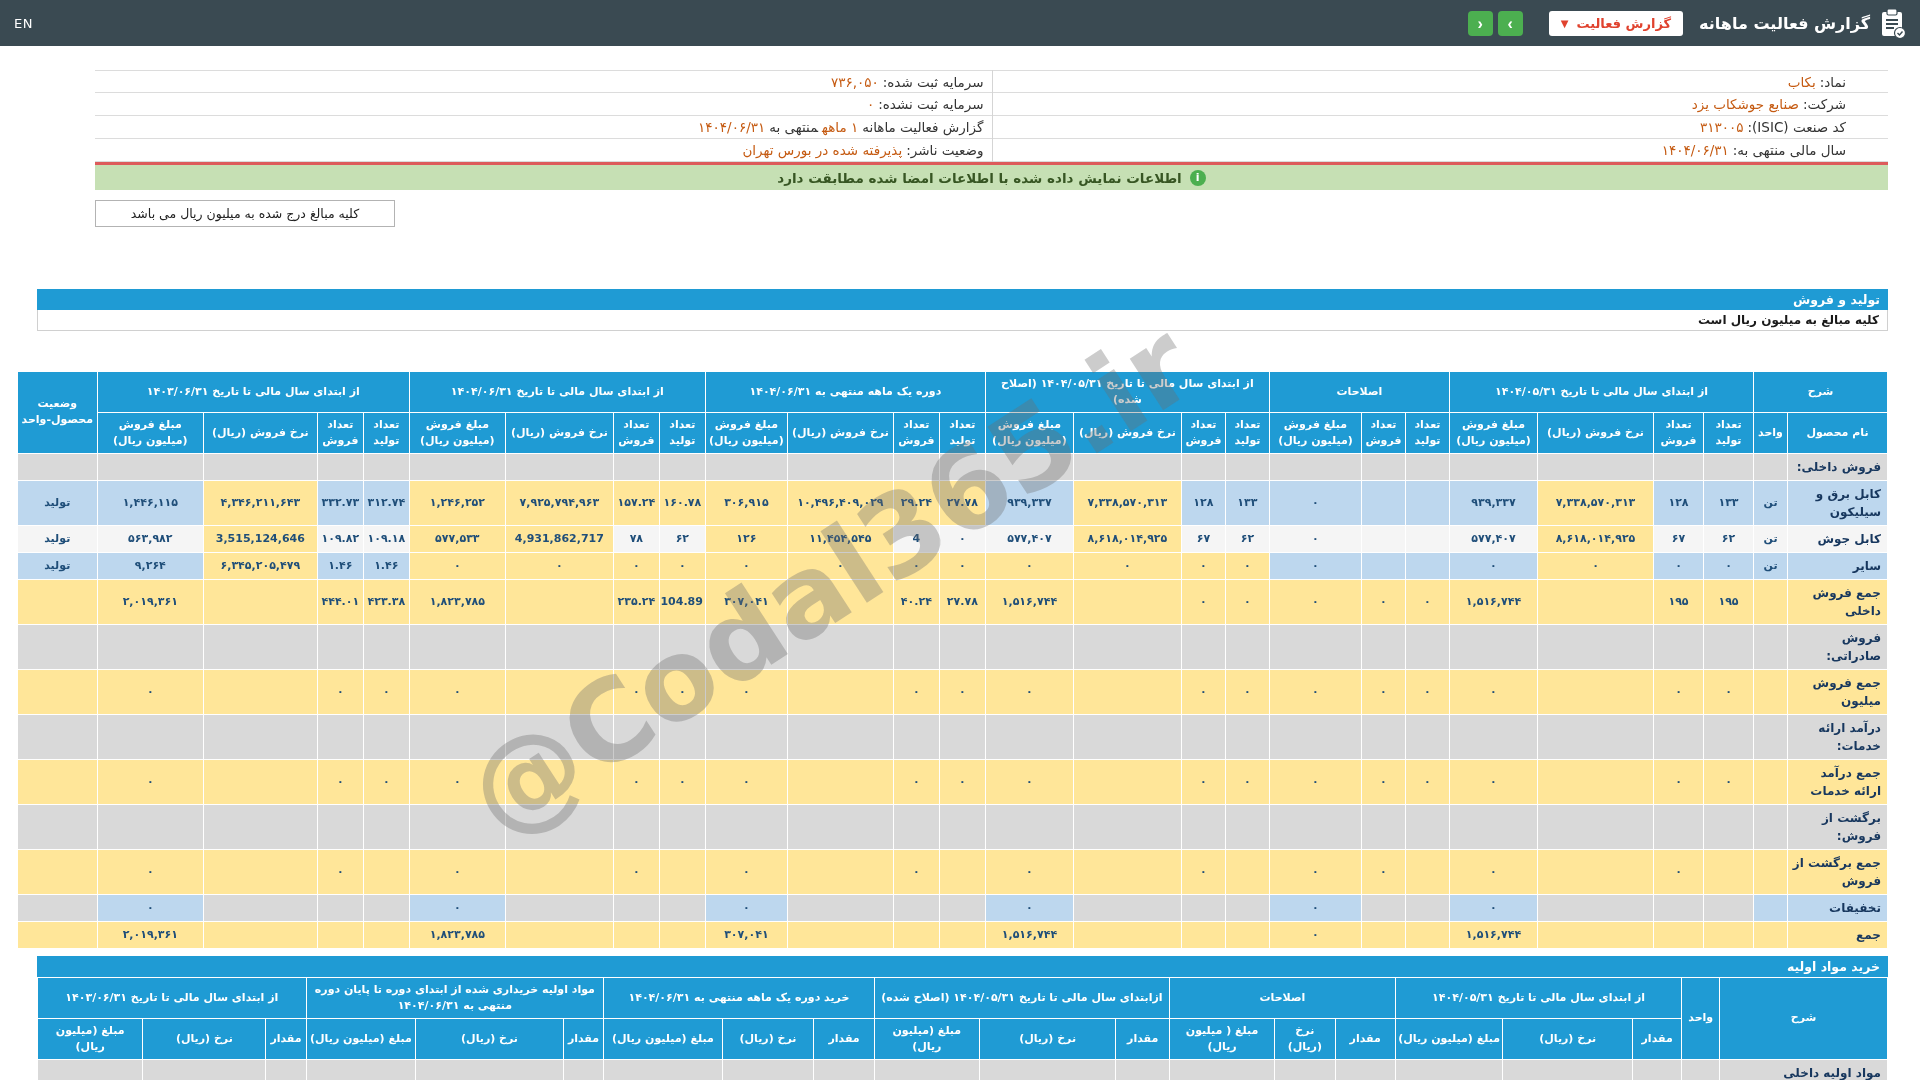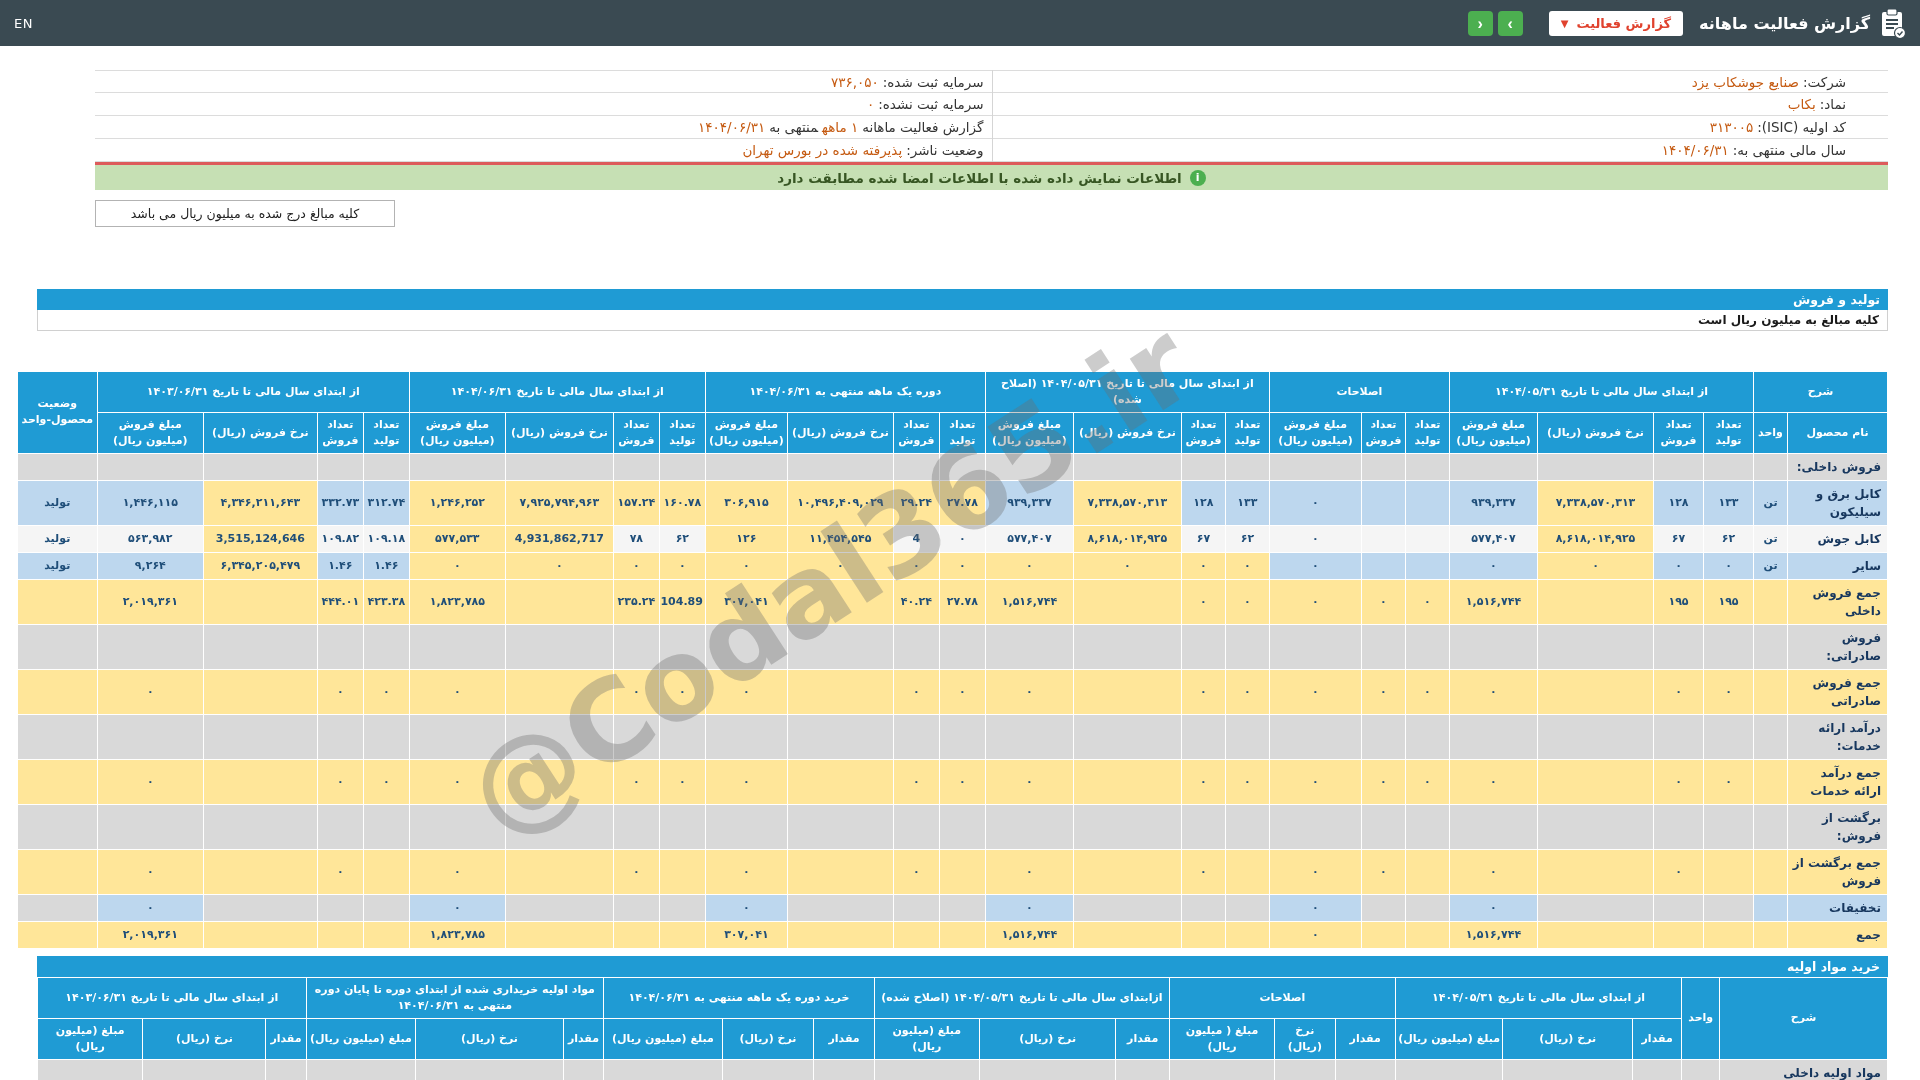--- a/index.html
+++ b/index.html
@@ -90,23 +90,23 @@
       <span class="caret">▼</span>
     </div>
     <button class="nav-btn">›</button>
     <button class="nav-btn">‹</button>
     <div class="tb-spacer"></div>
     <div class="tb-en">EN</div>
   </div>
 
   <div class="info-wrap">
     <div class="info-col right">
+        <div class="info-row"><span>نماد:</span><span class="accent">بکاب</span></div>
         <div class="info-row"><span>شرکت:</span><span class="accent">صنایع جوشکاب یزد</span></div>
-        <div class="info-row"><span>نماد:</span><span class="accent">بکاب</span></div>
-        <div class="info-row"><span>کد اولیه (ISIC):</span><span class="accent">۳۱۳۰۰۵</span></div>
+        <div class="info-row"><span>کد صنعت (ISIC):</span><span class="accent">۳۱۳۰۰۵</span></div>
         <div class="info-row"><span>سال مالی منتهی به:</span><span class="accent">۱۴۰۴/۰۶/۳۱</span></div>
       </div>
     <div class="info-col left">
         <div class="info-row"><span>سرمایه ثبت شده:</span><span class="accent">۷۳۶,۰۵۰</span></div>
         <div class="info-row"><span>سرمایه ثبت نشده:</span><span class="accent">۰</span></div>
         <div class="info-row"><span>گزارش فعالیت ماهانه</span><span class="accent">۱ ماهه</span><span>منتهی به</span><span class="accent">۱۴۰۴/۰۶/۳۱</span></div>
         <div class="info-row"><span>وضعیت ناشر:</span><span class="accent">پذیرفته شده در بورس تهران</span></div>
       </div>
   </div>
 
@@ -352,21 +352,21 @@
             <td></td>
             <td></td>
             <td></td>
             <td></td>
             <td></td>
             <td></td>
             <td></td>
             <td></td>
           </tr>
           <tr class="ry">
-            <td class="lbl">جمع فروش صادراتی</td>
+            <td class="lbl">جمع فروش میلیون</td>
             <td></td>
             <td>۰</td>
             <td>۰</td>
             <td></td>
             <td>۰</td>
             <td>۰</td>
             <td>۰</td>
             <td>۰</td>
             <td>۰</td>
             <td>۰</td>

